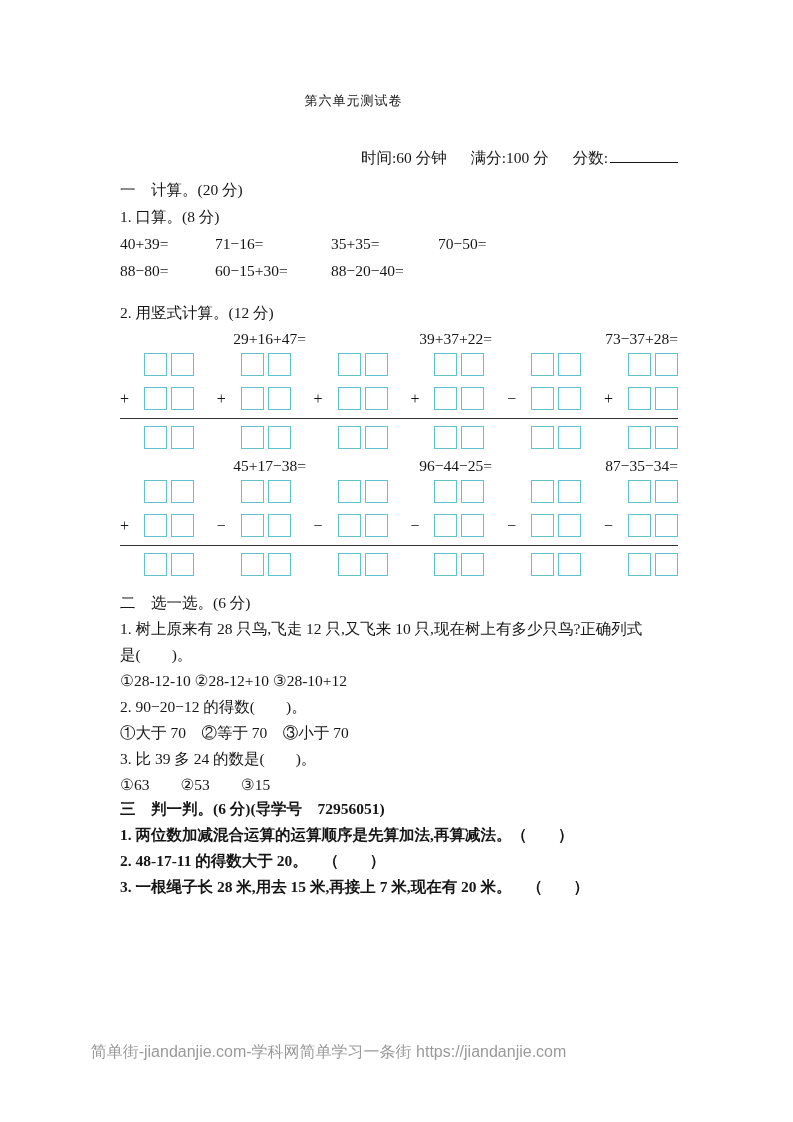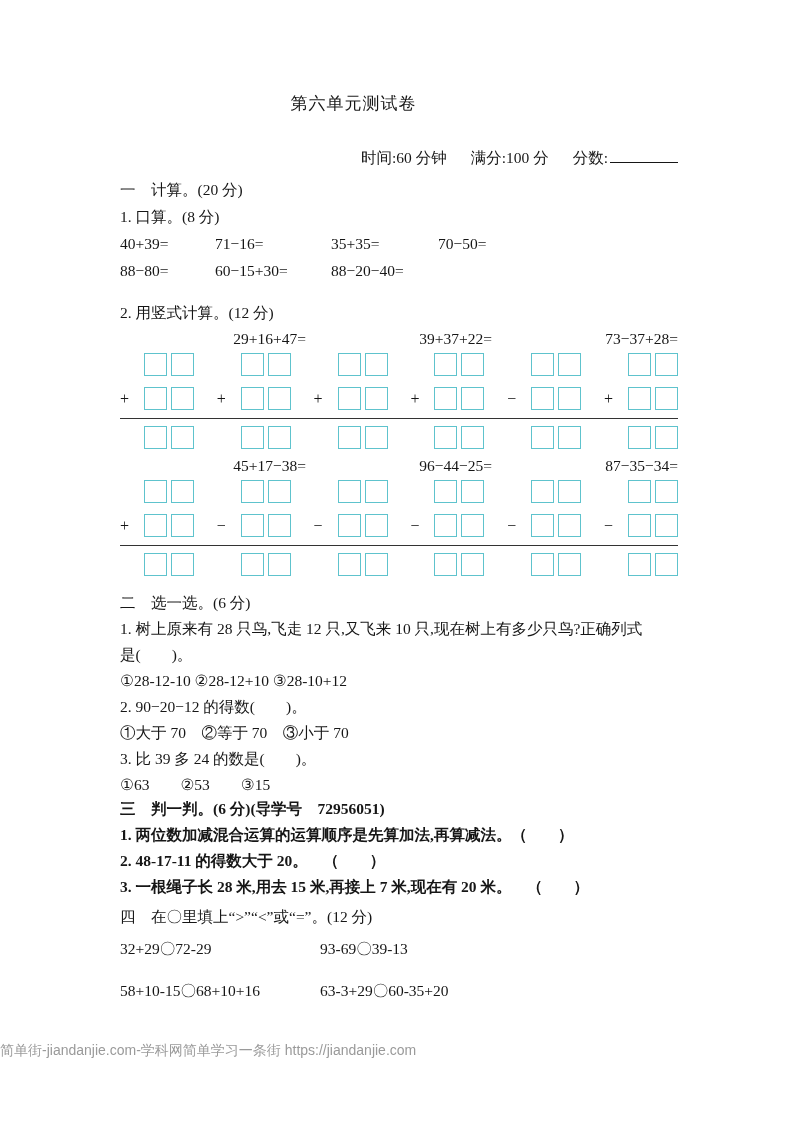--- a/index.html
+++ b/index.html
@@ -4,21 +4,21 @@
 <style>
   * { box-sizing: border-box; }
   html, body { margin: 0; padding: 0; }
   body {
     width: 793px; height: 1122px; background: #ffffff;
     font-family: "Liberation Serif", "DejaVu Serif", serif;
     color: #161616; font-size: 15.5px;
   }
   .sheet { position: relative; width: 793px; height: 1122px; overflow: hidden; background:#fff; }
 
-  .title { position: absolute; top: 92px; left: 0; width: 707px; text-align: center; font-size: 17px; letter-spacing: 1px; }
+  .title { position: absolute; top: 92px; left: 0; width: 707px; text-align: center; font-size: 13px; letter-spacing: 1px; }
 
   .meta { position: absolute; top: 148px; left: 120px; width: 558px; text-align: right; white-space: nowrap; }
   .meta .gap2 { display: inline-block; width: 24px; }
   .score-blank { display: inline-block; width: 68px; height: 15px; border-bottom: 1px solid #161616; margin-left: 2px; vertical-align: baseline; }
 
   .line { line-height: 26px; white-space: nowrap; }
 
   .sec-calc { position: absolute; top: 176px; left: 120px; width: 560px; }
   .sec-calc .line { line-height: 27px; }
   .oral-grid { display: grid; grid-template-columns: 95px 116px 107px auto; }
@@ -41,22 +41,22 @@
   .box { width: 23px; height: 23px; border: 1px solid var(--box, #5ec3cd); background: #fff; display: inline-block; }
 
   .sec-choose { position: absolute; top: 590px; left: 120px; width: 568px; }
   .sec-judge { position: absolute; top: 796px; left: 120px; width: 568px; font-weight: bold; }
   .sec-compare { position: absolute; top: 904px; left: 120px; width: 560px; }
   .cmp-grid { display: grid; grid-template-columns: 200px auto; }
   .cmp-row1 { margin-top: 6px; }
   .cmp-row2 { margin-top: 16px; }
 
   .footer {
-    position: absolute; top: 1042px; left: 0; width: 657px; 
-    color: var(--footer, #9a9a9a); font-size: 14px;
+    position: absolute; top: 1042px; left: 0; width: 657px; text-align: center;
+    color: var(--footer, #9a9a9a); font-size: 16px;
     font-family: "Liberation Sans", "DejaVu Sans", sans-serif;
   }
 </style>
 </head>
 <body>
 
 <div class="sheet">
 
   <div class="title">第六单元测试卷</div>
 
@@ -351,27 +351,16 @@
     <div class="line">①63　　②53　　③15</div>
   </div>
 
   <div class="sec-judge">
     <div class="line">三　判一判。(6 分)(导学号　72956051)</div>
     <div class="line">1. 两位数加减混合运算的运算顺序是先算加法,再算减法。（　　）</div>
     <div class="line">2. 48-17-11 的得数大于 20。　（　　）</div>
     <div class="line">3. 一根绳子长 28 米,用去 15 米,再接上 7 米,现在有 20 米。　（　　）</div>
   </div>
 
-  <div class="sec-compare">
-    <div class="line">四　在〇里填上“&gt;”“&lt;”或“=”。(12 分)</div>
-    <div class="line cmp-grid cmp-row1">
-      <span>32+29〇72-29</span>
-      <span>93-69〇39-13</span>
-    </div>
-    <div class="line cmp-grid cmp-row2">
-      <span>58+10-15〇68+10+16</span>
-      <span>63-3+29〇60-35+20</span>
-    </div>
-  </div>
 
   <div class="footer">简单街-jiandanjie.com-学科网简单学习一条街 https://jiandanjie.com</div>
 
 </div>
 
 </body></html>

